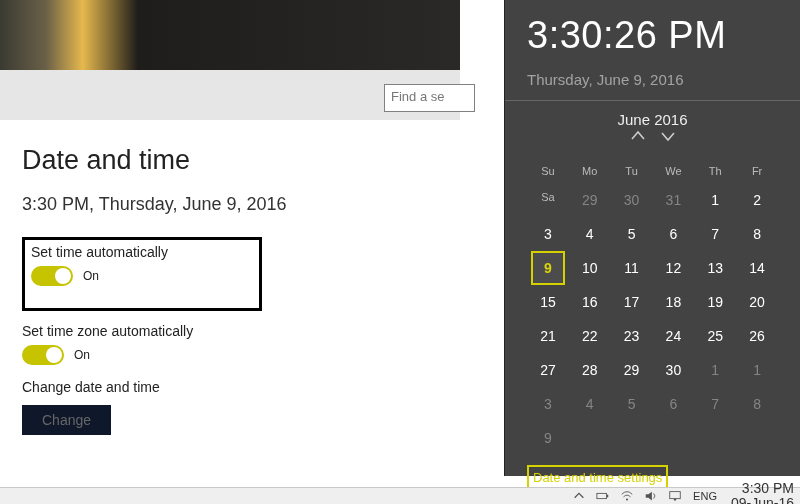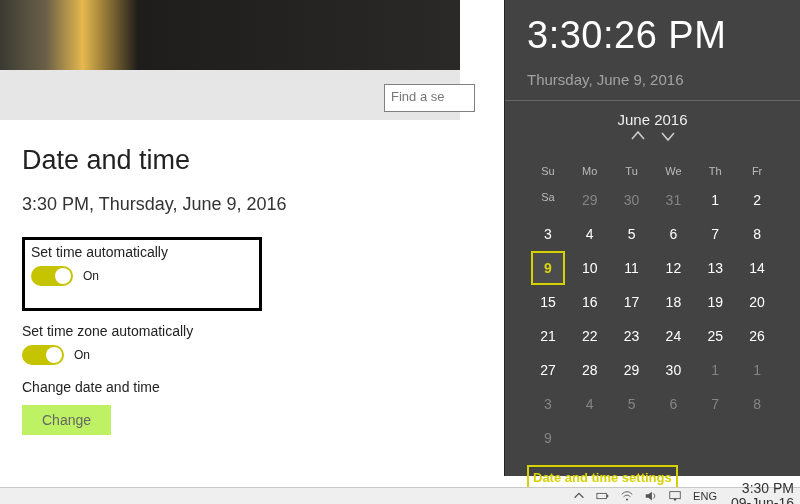--- a/index.html
+++ b/index.html
@@ -43,21 +43,21 @@
     flex: none;
   }
   .toggle .knob {
     position: absolute; right: 2px; top: 2px; width: 16px; height: 16px; border-radius: 50%;
     background: #fff;
   }
   .toggle-state { font-size: 12px; color: #222; }
 
   .block2 { margin-bottom: 6px; }
   .change-btn {
-    display: inline-block; background: #bef264; color: #666; font-size: 14px;
+    display: inline-block; background: #0f172a; color: #666; font-size: 14px;
     padding: 7px 20px; border: none; margin-top: 4px;
   }
 
   
   .flyout {
     position: absolute; right: 0; top: 0; width: 296px; height: 476px;
     background: rgba(55,55,55,0.94); color: #ddd; padding: 14px 22px 8px 22px;
     border-left: 1px solid #222;
   }
   .clock { font-size: 38px; font-weight: 300; color: #fff; letter-spacing: 0.5px; }
@@ -76,21 +76,21 @@
   .cal-cell.dim { color: #858585; }
   .cal-cell.today {
     color: #d6d200; font-weight: 600;
   }
   .cal-cell.today::before {
     content: ""; position: absolute; left: 50%; top: 50%; width: 30px; height: 30px;
     transform: translate(-50%, -50%); border: 2px solid #d6d200; background: rgba(255,255,255,0.05);
   }
 
   .dt-link-wrap {
-    margin-top: 12px; display: inline-block; border: 2px solid #d6d200; padding: 1px 4px; font-weight: bold;
+    margin-top: 12px; display: inline-block; border: 2px solid #d6d200; padding: 1px 4px;
   }
   .dt-link { font-size: 13px; color: #d6d200; }
 
   
   .taskbar {
     position: absolute; left: 0; bottom: 0; width: 800px; height: 16px;
     background: #efefef; border-top: 1px solid #c8c8c8; display: flex; align-items: center;
     justify-content: flex-end; gap: 8px; padding: 8px 6px; font-size: 11px; color: #333;
   }
   .tray-icon { width: 16px; height: 16px; color: #555; display: flex; align-items: center; justify-content: center; }

